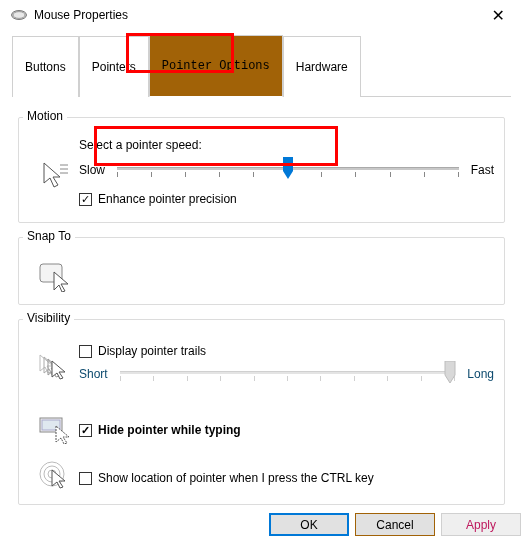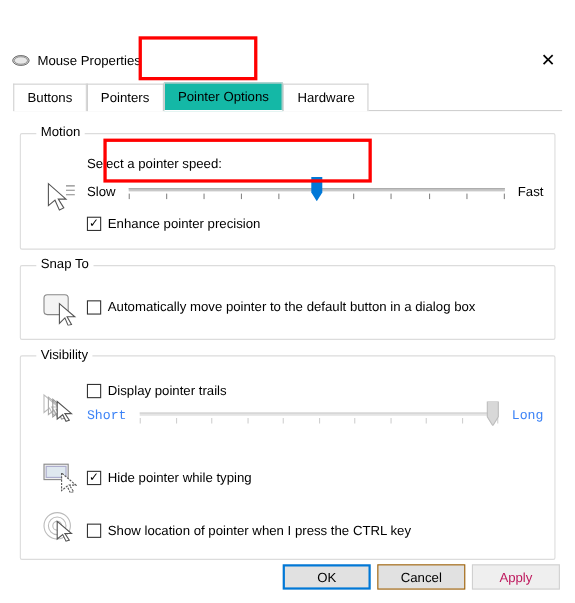--- a/index.html
+++ b/index.html
@@ -10,67 +10,67 @@
   color: #000;
   width: 523px;
   height: 548px;
   position: relative;
 }
 .titlebar {
   display: flex;
   align-items: center;
   padding: 6px 10px;
   height: 30px;
-  margin-top: 40px;
 }
 .titlebar .mouse-svg { width: 18px; height: 14px; margin-right: 6px; }
 .titlebar .title { flex: 1; font-size: 12px; }
 .titlebar .close { font-size: 16px; padding: 0 8px; cursor: default; }
 .tabbar {
   display: flex;
   align-items: flex-end;
   margin: 4px 12px 0 12px;
   position: relative;
   border-bottom: 1px solid #d0d0d0;
 }
 .tab {
-  padding: 5px 12px;
+  padding: 23px 12px;
   border: 1px solid #d0d0d0;
   border-bottom: none;
   background: #fff;
   margin-right: 0px;
   position: relative;
   top: 1px;
   cursor: default;
 }
 .tab.active {
-  background: #14b8a6;
+  background: #a16207;
   border-bottom: 1px solid #fff;
   z-index: 2;
+  font-family: Liberation Mono, monospace;
 }
 .red-box {
   border: 3px solid #ff0000;
   position: absolute;
   pointer-events: none;
   z-index: 50;
 }
 .content {
   padding: 10px 14px 0 14px;
 }
 .groupbox {
   border: 1px solid #dcdcdc;
   border-radius: 2px;
   margin: 10px 4px 14px 4px;
   padding: 20px 10px 12px 10px;
   position: relative;
 }
 .groupbox > .legend {
   position: absolute;
   top: -9px;
-  left: 14px;
+  left: 4px;
   background: #fff;
   padding: 0 4px;
   font-size: 12px;
 }
 .row { display: flex; align-items: center; }
 .icon-cell { width: 50px; display: flex; justify-content: center; align-items: flex-start; padding-top: 2px; }
 .icon-cell svg { width: 32px; height: 32px; }
 .field-cell { flex: 1; }
 .label { margin-bottom: 6px; }
 .speed-row {
@@ -106,27 +106,27 @@
   display: flex; align-items: flex-start; gap: 6px;
   margin: 4px 0;
 }
 .checkbox .box {
   width: 13px; height: 13px; border: 1px solid #333; display: inline-flex;
   align-items: center; justify-content: center; font-size: 10px; line-height: 1;
   margin-top: 1px;
   flex-shrink: 0;
 }
 .checkbox .box.checked::after { content: "✓"; font-size: 11px; }
-.disabled-text { color: #3b82f6; font-family: Liberation Mono, monospace; }
+.disabled-text { color: #0c4a6e; }
 .slider.disabled .track { background: #e4e4e4; border-top-color: #d0d0d0; }
 .slider.disabled .ticks span { background: #d0d0d0; }
 .buttons {
   position: absolute;
   bottom: 12px;
-  right: 14px;
+  right: 2px;
   display: flex;
   gap: 6px;
 }
 .btn {
   width: 80px;
   height: 23px;
   border: 1px solid #a16207;
   background: #e1e1e1;
   font-size: 12px;
   font-family: inherit;
@@ -213,26 +213,20 @@
 
   <div class="groupbox">
     <div class="legend">Snap To</div>
     <div class="row">
       <div class="icon-cell">
         <svg viewBox="0 0 32 32">
           <rect x="2" y="4" width="22" height="18" rx="3" fill="#f4f4f4" stroke="#888"></rect>
           <polygon points="16,12 16,30 21,25 24,32 27,31 23,24 30,24" fill="#fff" stroke="#555"></polygon>
         </svg>
       </div>
-      <div class="field-cell">
-        <label class="checkbox">
-          <span class="box"></span>
-          <span>Automatically move pointer to the default button in a dialog box</span>
-        </label>
-      </div>
     </div>
   </div>
 
   <div class="groupbox">
     <div class="legend">Visibility</div>
 
     <div class="row" style="margin-bottom:14px;">
       <div class="icon-cell">
         <svg viewBox="0 0 32 32">
           <polygon points="2,2 2,18 7,14 10,20 13,19 9,13 15,13" fill="none" stroke="#bbb"></polygon>
@@ -265,21 +259,21 @@
             </div>
             <svg class="thumb" style="left:calc(100% - 12px);" viewBox="0 0 14 22">
               <polygon points="2,0 12,0 12,14 7,22 2,14" fill="#d8d8d8" stroke="#bcbcbc"></polygon>
             </svg>
           </div>
           <span>Long</span>
         </div>
       </div>
     </div>
 
-    <div class="row" style="margin-bottom:14px;">
+    <div class="row" style="margin-bottom:14px;font-weight:bold;">
       <div class="icon-cell">
         <svg viewBox="0 0 32 32">
           <rect x="2" y="6" width="22" height="14" fill="#f0f0f0" stroke="#888"></rect>
           <rect x="4" y="8" width="18" height="10" fill="#dfe8ef" stroke="#aac"></rect>
           <polygon points="18,14 18,30 23,26 26,32 29,31 25,25 31,25" fill="#fff" stroke="#555" stroke-dasharray="2 1"></polygon>
         </svg>
       </div>
       <div class="field-cell" style="padding-top:6px;">
         <label class="checkbox">
           <span class="box checked"></span>

